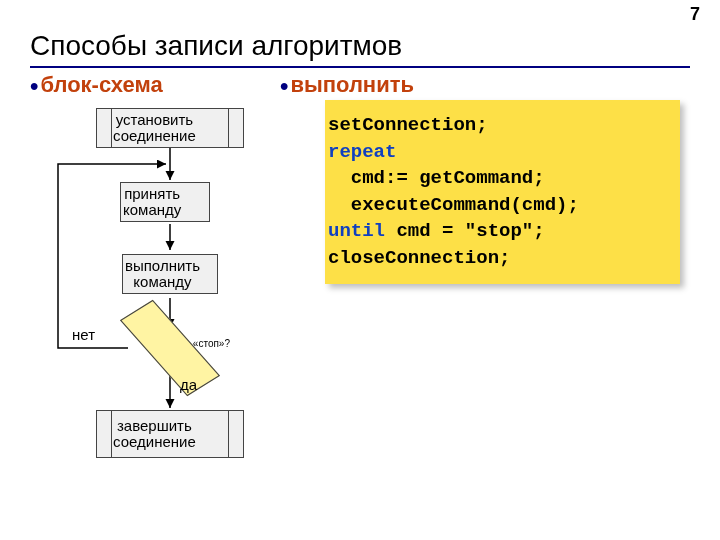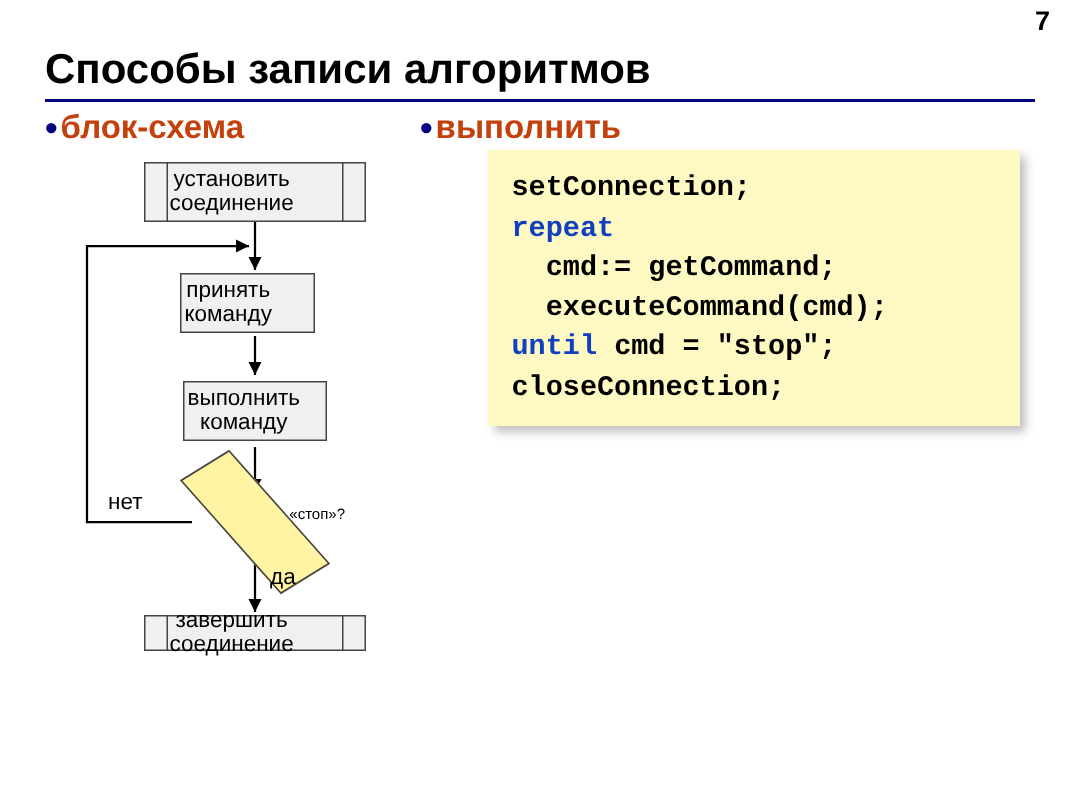--- a/index.html
+++ b/index.html
@@ -1,32 +1,32 @@
 <!DOCTYPE html>
 <html><head>
 <meta charset="utf-8">
 <style>
   body{margin:0;font-family:Arial,sans-serif;background:#fff;color:#000;width:720px;height:540px;position:relative;overflow:hidden}
   .page-number{position:absolute;top:4px;right:20px;font-size:18px;font-weight:bold}
-  .title{position:absolute;top:30px;left:30px;font-size:28px;font-weight:bold}
+  .title{position:absolute;top:30px;left:30px;font-size:28px;font-weight:normal}
   .title-underline{position:absolute;top:66px;left:30px;width:660px;height:2px;background:#000080}
   .subtitle{font-size:22px;font-weight:bold;color:#c2410c}
   .bullet{color:#000080;font-size:24px;font-weight:bold;margin-right:2px;vertical-align:top}
   .flowchart-label{position:absolute;top:72px;left:30px}
   .program-label{position:absolute;top:72px;left:280px}
   
   .fc{position:absolute;top:100px;left:40px;width:230px;height:420px}
   .node-outer{position:absolute;background:#f0f0f0;border:1px solid #444;display:flex;align-items:center;justify-content:flex-start;font-size:15px;text-align:center;line-height:1.1;padding:4px 2px;box-sizing:border-box}
   .node-strip{position:absolute;top:-1px;bottom:-1px;width:14px;border:1px solid #444;background:#f0f0f0}
   .diamond{position:absolute;width:84px;height:36px;transform-origin:center;}
   .diamond .shape{width:100%;height:100%;background:#FFF4A3;border:1px solid #444;transform:skewX(-20deg) scaleY(0.8) rotate(45deg) scaleX(1.6);box-sizing:border-box}
   .diamond .dlabel{position:absolute;width:120px;text-align:right;top:8px;left:-18px;font-size:10px}
   .fc-label{position:absolute;font-size:15px}
   
-  .codebox{position:absolute;top:100px;left:325px;width:355px;background:#fef9c3;box-shadow:4px 4px 6px rgba(0,0,0,0.25);padding:12px 16px;font-family:"Courier New",monospace;font-size:19px;font-weight:bold;line-height:1.4;box-sizing:border-box}
+  .codebox{position:absolute;top:100px;left:325px;width:355px;background:#fde047;box-shadow:4px 4px 6px rgba(0,0,0,0.25);padding:12px 3px;font-family:"Courier New",monospace;font-size:19px;font-weight:bold;line-height:1.4;box-sizing:border-box}
   .kw{color:#1040c0}
   .codeline{white-space:pre}
   svg.arrows{position:absolute;top:0;left:0;width:230px;height:420px;pointer-events:none}
 </style>
 </head>
 <body>
 
 <div class="page-number">7</div>
 <div class="title">Способы записи алгоритмов</div>
 <div class="title-underline"></div>
@@ -75,21 +75,21 @@
   </div>
 
   <div class="diamond" style="left:88px;top:230px">
     <div class="shape"></div>
     <div class="dlabel">«стоп»?</div>
   </div>
 
   <div class="fc-label" style="left:32px;top:226px">нет</div>
   <div class="fc-label" style="left:140px;top:276px">да</div>
 
-  <div class="node-outer" style="left:70px;top:310px;width:120px;height:24px">
+  <div class="node-outer" style="left:70px;top:310px;width:120px;height:48px">
     <div class="node-strip" style="left:-15px"></div>
     <div class="node-strip" style="right:-15px"></div>
     <span style="white-space:pre-line">завершить
 соединение</span>
   </div>
 </div>
 
 <div class="codebox">
   <div class="codeline">setConnection;</div>
   <div class="codeline"><span class="kw">repeat</span></div>

